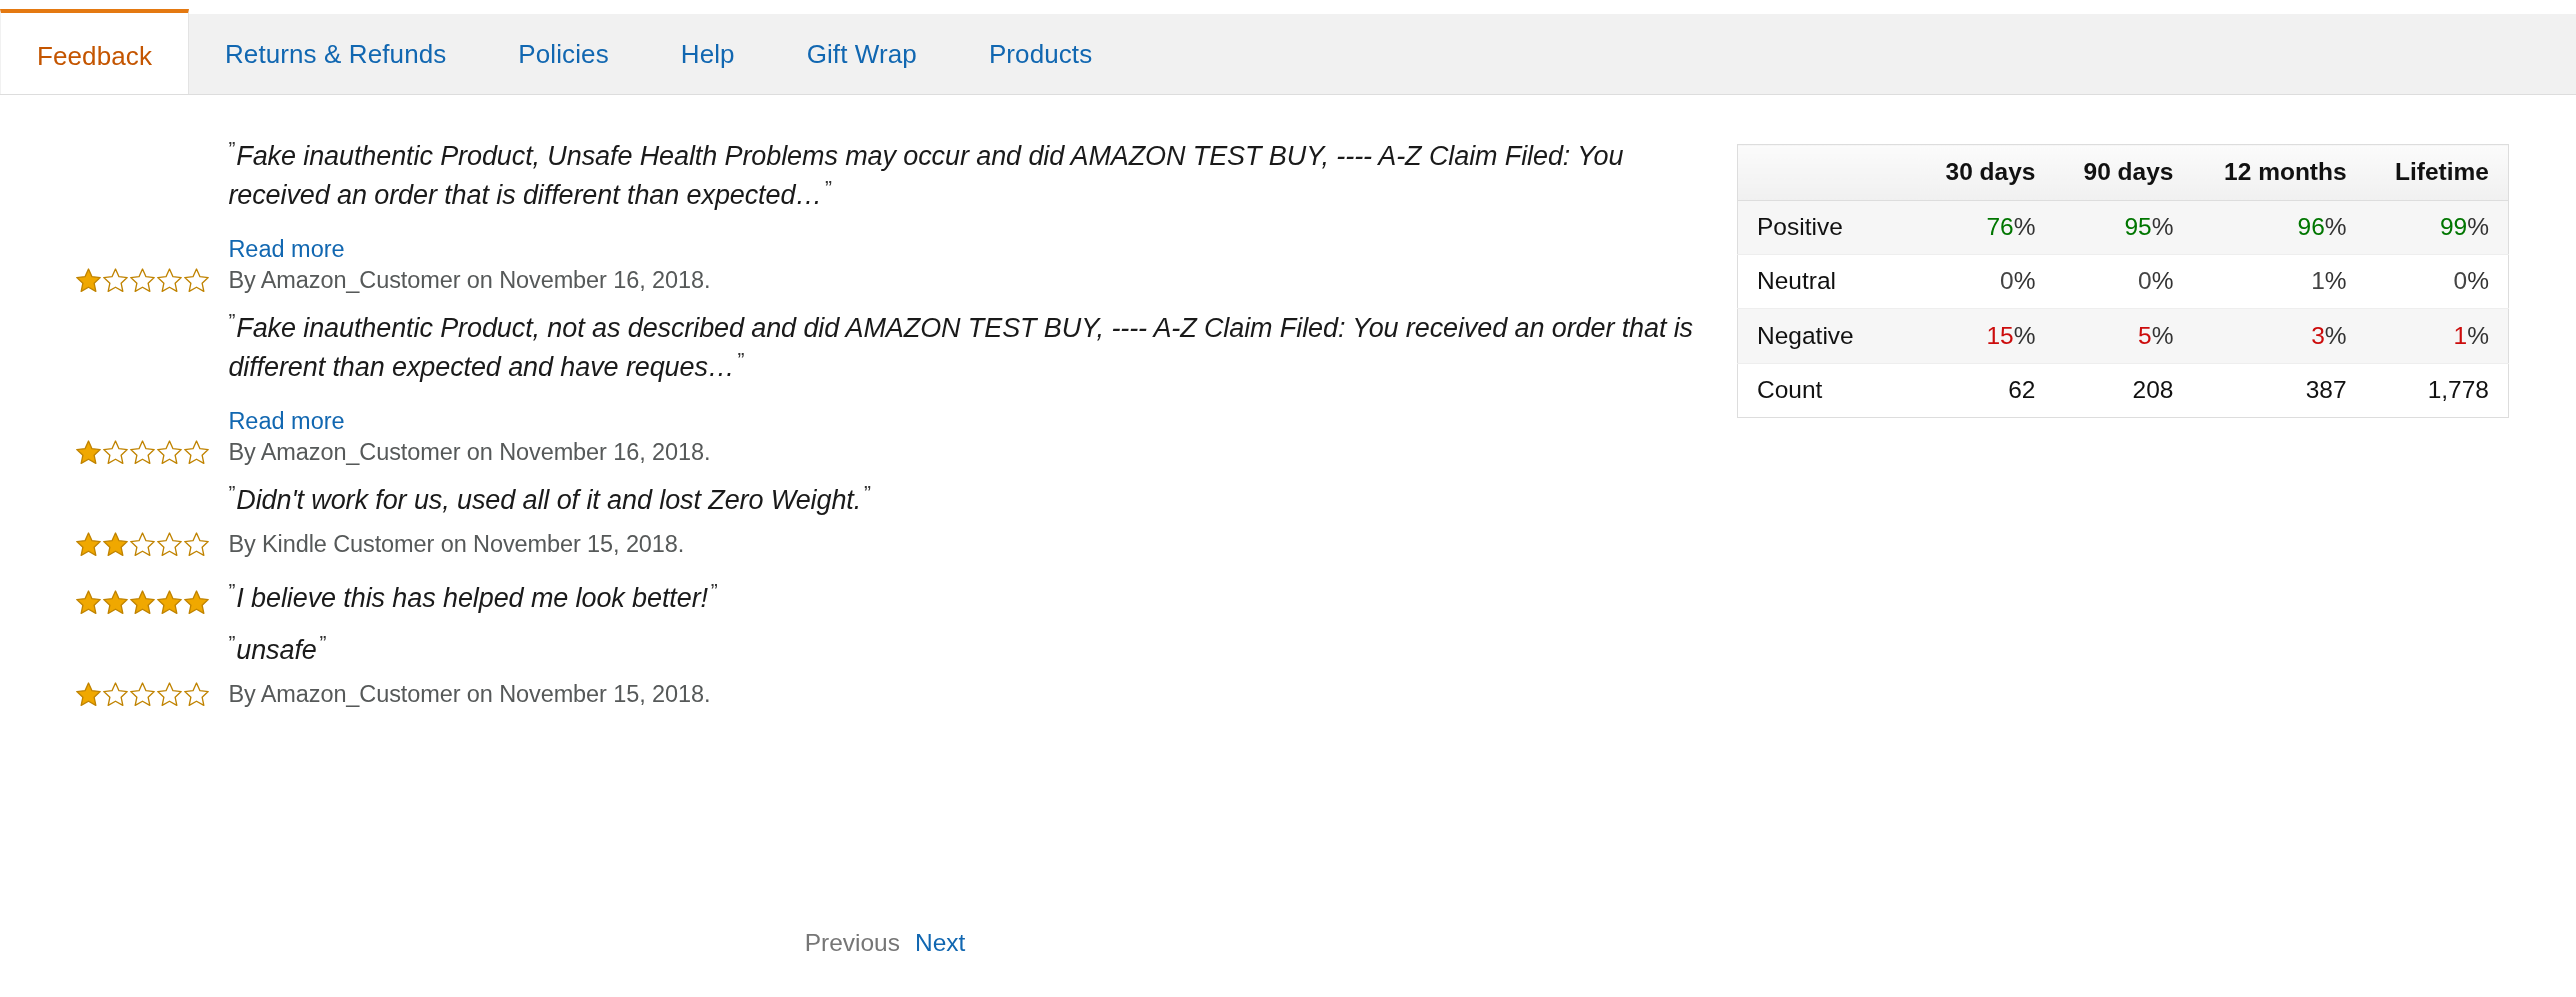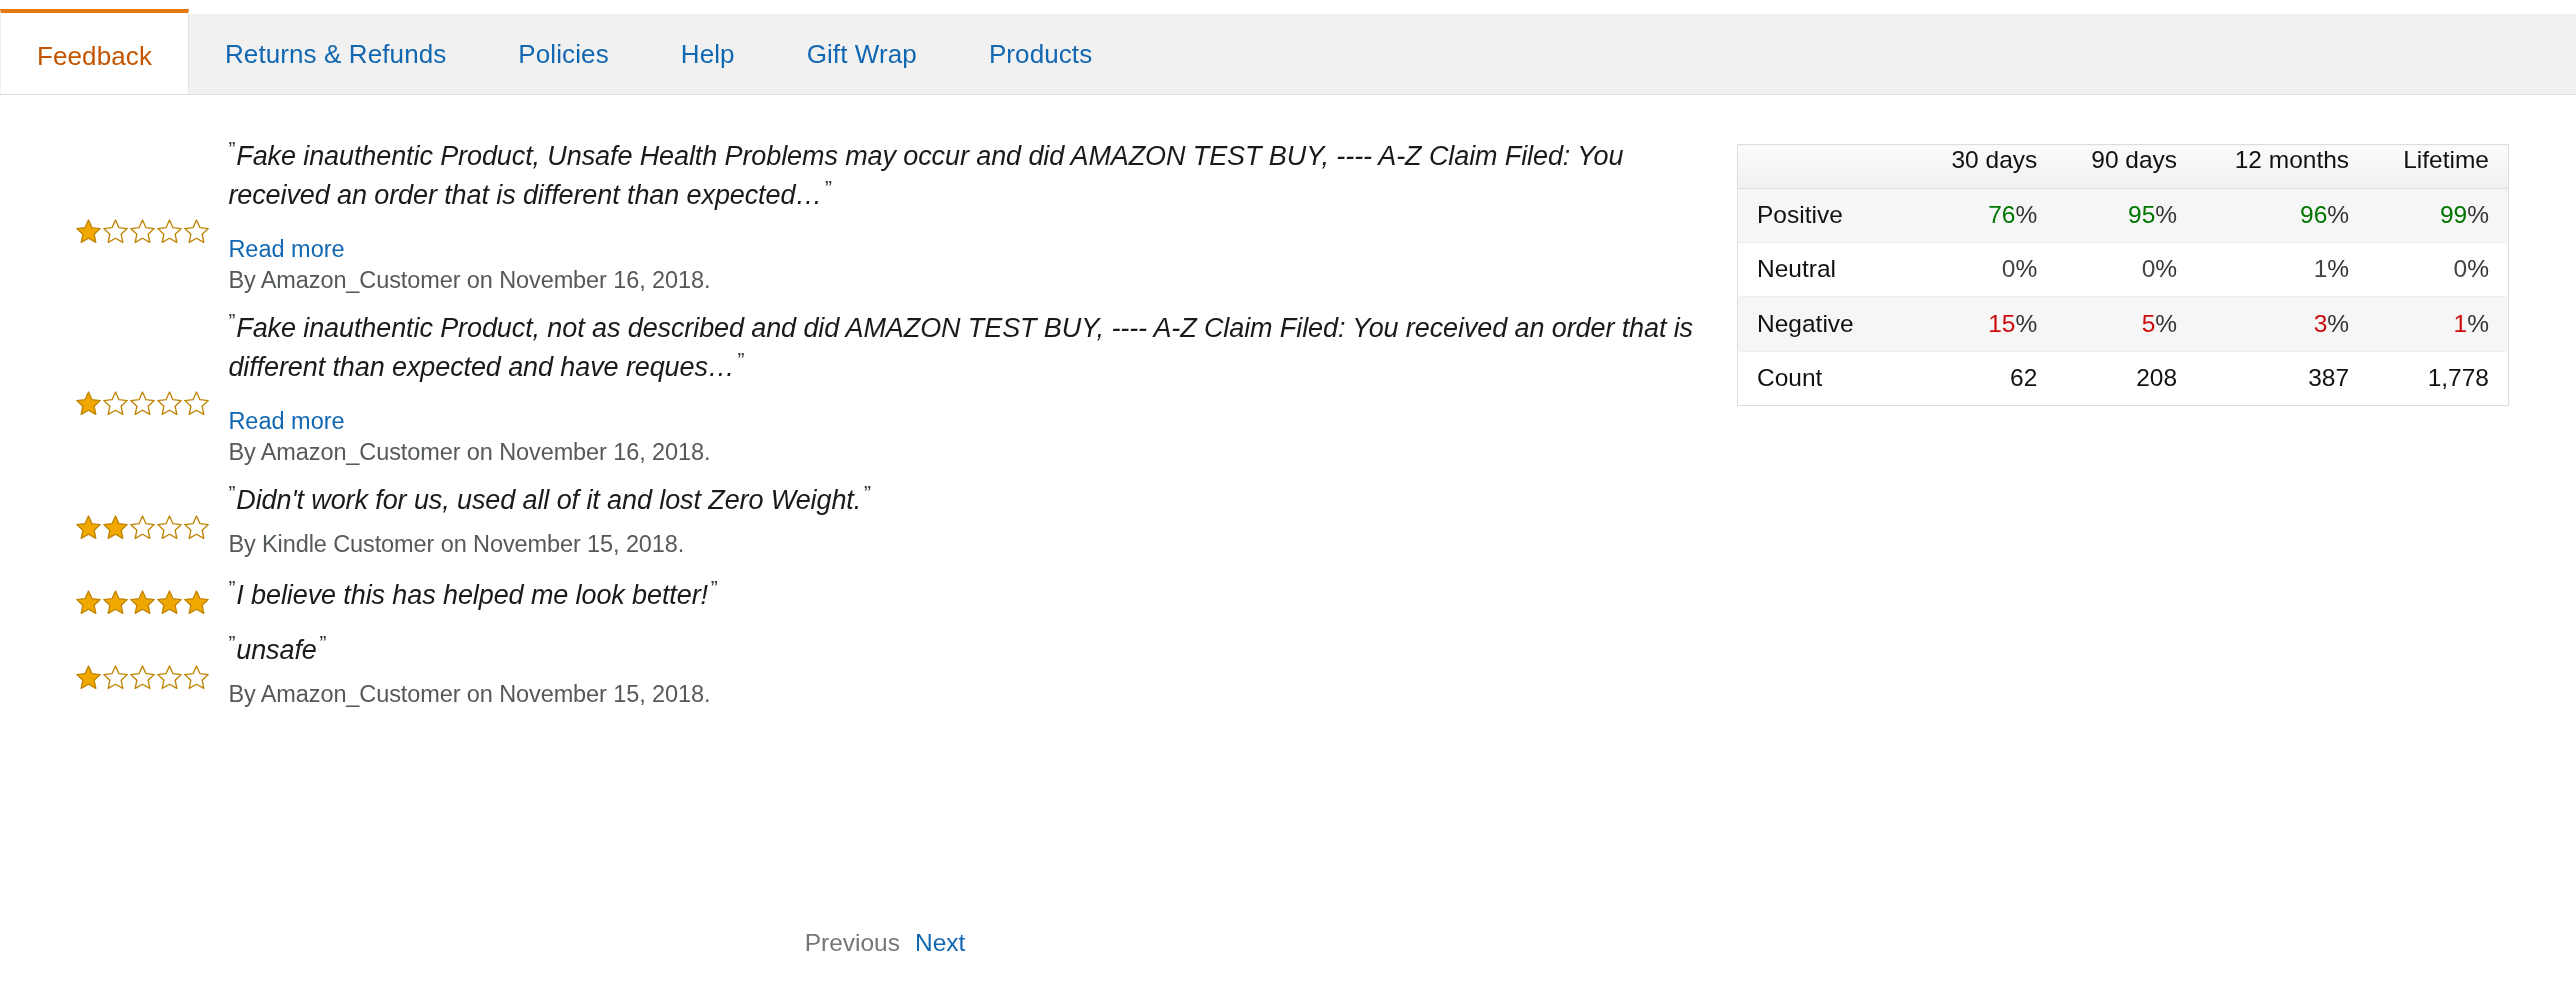--- a/index.html
+++ b/index.html
@@ -63,21 +63,21 @@
 
   .reviews {
     position: absolute;
     left: 75px;
     top: 40px;
     width: 1629px;
   }
 
   .review {
     display: flex;
-    align-items: center;
+    align-items: flex-end;
     margin-bottom: 13px;
   }
 
   
   .stars {
     flex: 0 0 143px;
     width: 143px;
     padding-top: 34px;
     line-height: 0;
     white-space: nowrap;
@@ -143,23 +143,23 @@
   }
   table.stats {
     width: 100%;
     border-collapse: collapse;
     border: 0.9px solid #dddddd;
     font-size: 24.5px;
   }
   table.stats thead th {
     background: linear-gradient(to bottom, #fbfbfb 0%, #f0f0f0 100%);
     border-bottom: 0.9px solid #dddddd;
-    padding: 1px 19px 14px 19px;
+    padding: 13px 19px 14px 19px;
     text-align: right;
-    font-weight: normal;
+    font-weight: bold;
     color: #111111;
     white-space: nowrap;
   }
   table.stats thead th.corner {
     text-align: left;
     width: 179px;
   }
   table.stats tbody td {
     padding: 12.2px 19px 13px 19px;
     text-align: right;

